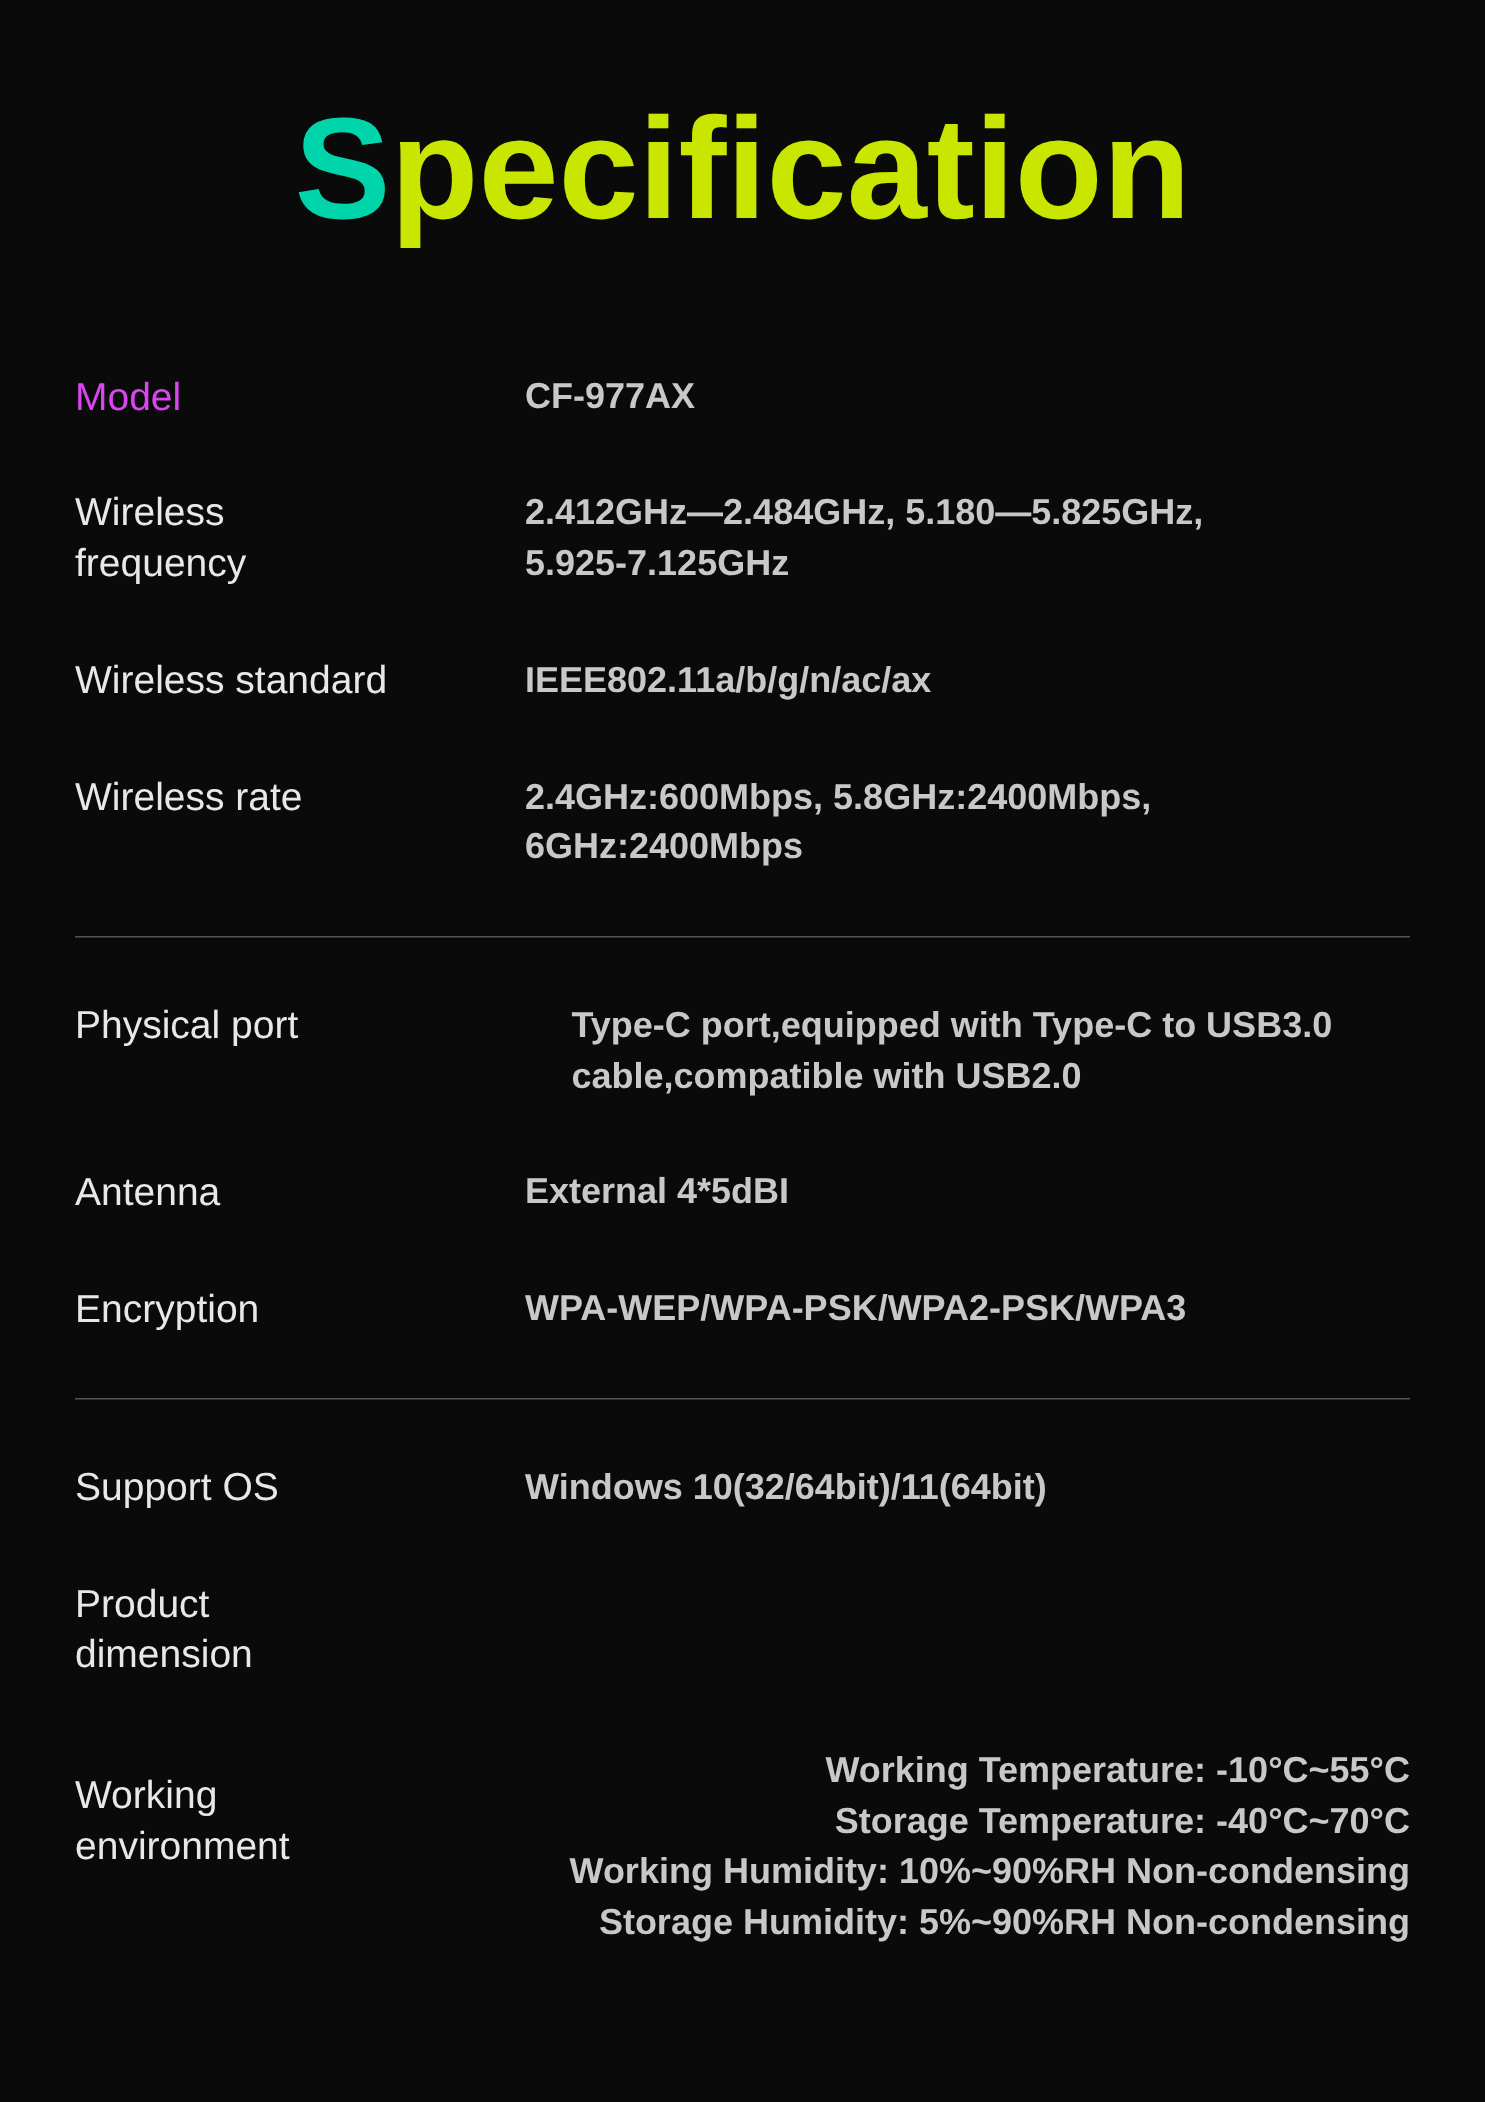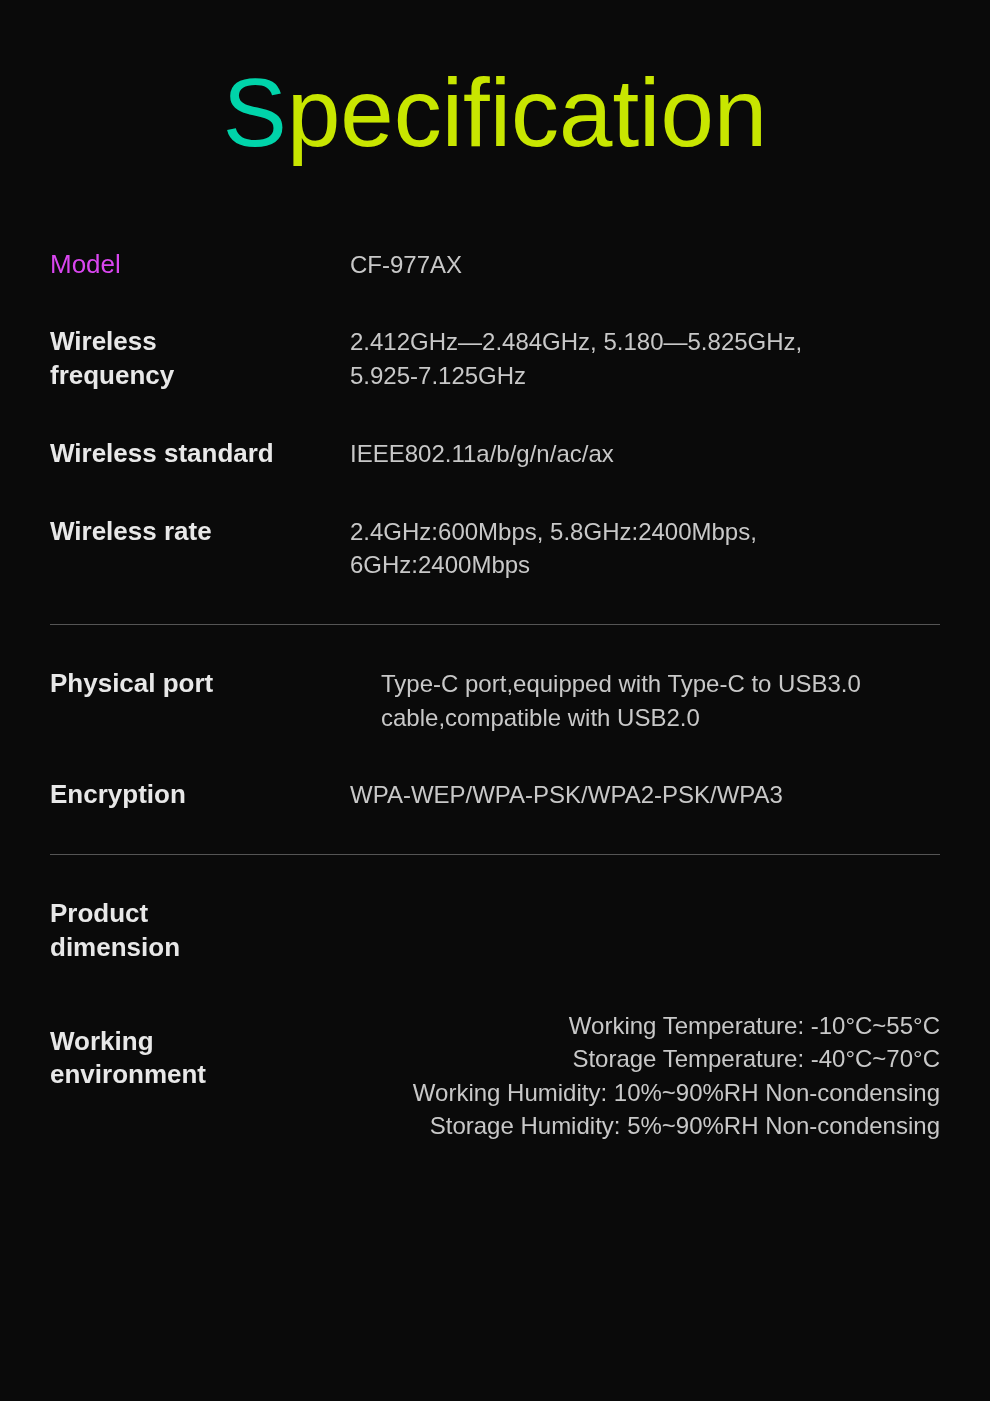--- a/index.html
+++ b/index.html
@@ -13,51 +13,51 @@
       color: #e8e8e8;
       font-family: 'Segoe UI', Arial, sans-serif;
       width: 990px;
       min-height: 1401px;
       padding: 40px 50px;
     }
 
     .page-title {
       text-align: center;
       font-size: 96px;
-      font-weight: 400;
+      font-weight: 700;
       margin-bottom: 60px;
       line-height: 1.1;
       padding-top: 20px;
     }
 
     .title-s { color: #00d4aa; }
     .title-rest { color: #c8e600; }
 
     .spec-row {
       display: flex;
       align-items: flex-start;
       padding: 22px 0;
     }
 
     .spec-label {
       width: 300px;
       min-width: 300px;
       font-size: 26px;
-      font-weight: 700;
+      font-weight: 400;
       color: #e8e8e8;
       padding-right: 20px;
       line-height: 1.3;
     }
 
     .spec-value {
       flex: 1;
       font-size: 24px;
       color: #c8c8c8;
       line-height: 1.4;
-      font-weight: 400;
+      font-weight: 700;
     }
 
     .divider {
       border: none;
       border-top: 1px solid #555;
       margin: 20px 0;
     }
 
     .model-label {
       font-weight: 400;
@@ -101,33 +101,41 @@
 <hr class="divider">
 
 <div class="spec-section">
 
   <div class="spec-row">
     <div class="spec-label">Physical port</div>
     <div class="spec-value" style="white-space: pre-line; margin-left: 31px;">Type-C port,equipped with Type-C to USB3.0
 cable,compatible with USB2.0</div>
   </div>
 
+  <div class="spec-row">
+    <div class="spec-label">Antenna</div>
+    <div class="spec-value">External 4*5dBI</div>
+  </div>
 
 
   <div class="spec-row">
     <div class="spec-label">Encryption</div>
     <div class="spec-value">WPA-WEP/WPA-PSK/WPA2-PSK/WPA3</div>
   </div>
 
 </div>
 
 <hr class="divider">
 
 <div class="spec-section">
 
+  <div class="spec-row">
+    <div class="spec-label">Support OS</div>
+    <div class="spec-value">Windows 10(32/64bit)/11(64bit)</div>
+  </div>
 
   <div class="spec-row">
     <div class="spec-label" style="white-space: pre-line;">Product
 dimension</div>
   </div>
 
   <div class="spec-row">
     <div class="spec-label" style="white-space: pre-line; margin-top: 16px;">Working
 environment</div>
     <div class="spec-value" style="white-space: pre-line; text-align: right;">Working Temperature: -10°C~55°C

